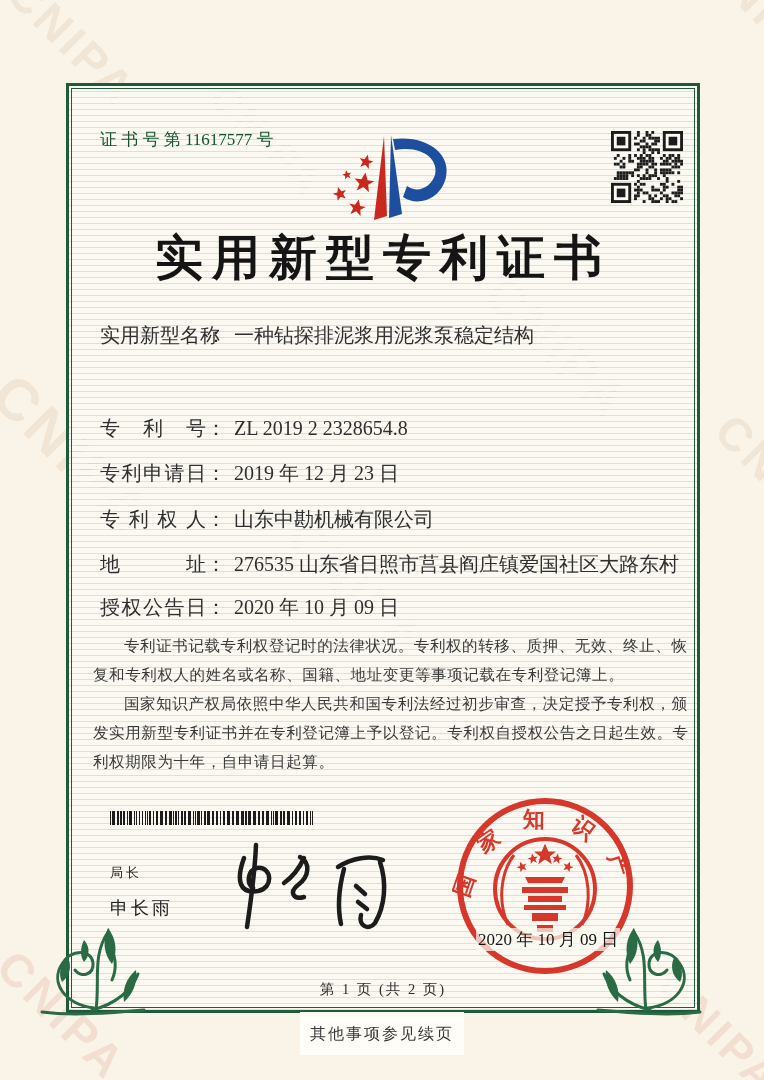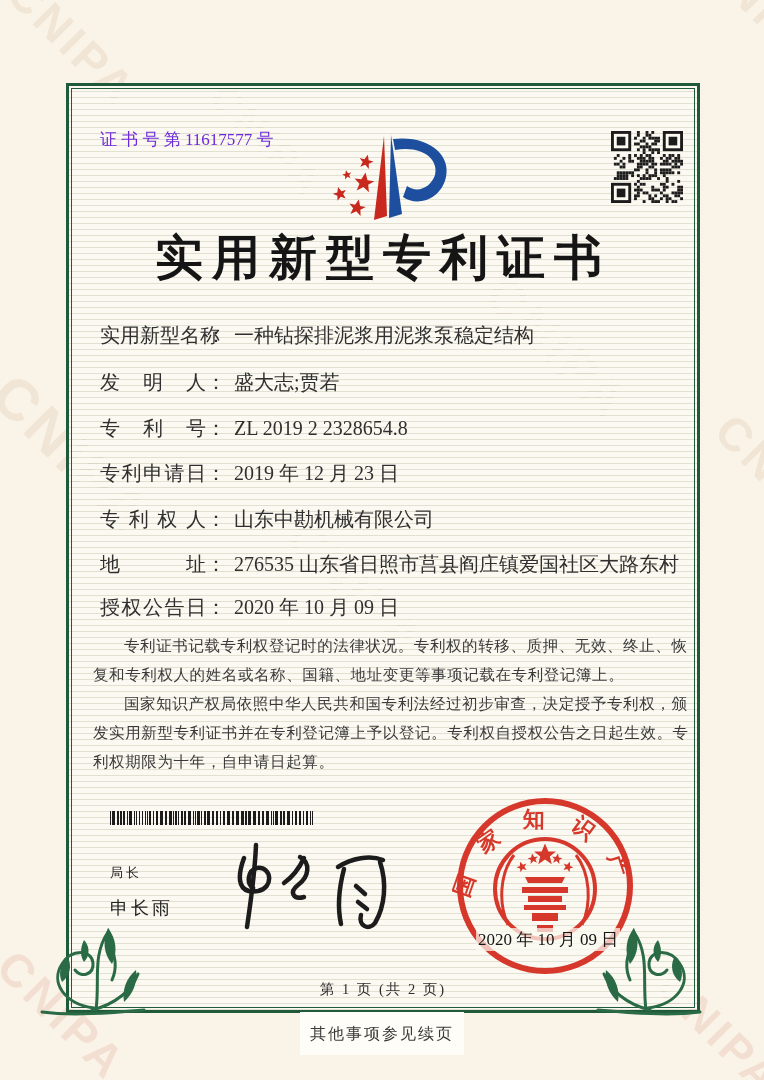--- a/index.html
+++ b/index.html
@@ -10,21 +10,21 @@
       color:rgba(206,172,142,0.20);transform:rotate(45deg);letter-spacing:4px;pointer-events:none;}
   .wm.pink{color:rgba(216,158,140,0.24);}
   
   .frame{position:absolute;left:66px;top:83px;width:634px;height:930px;box-sizing:border-box;
          border:3px solid #1f5a3b;
          background:repeating-linear-gradient(180deg,#fbf9f1 0px,#fbf9f1 5px,rgba(167,180,158,0.30) 5px,rgba(167,180,158,0.30) 6px);}
   .frame::after{content:"";position:absolute;left:2px;top:2px;right:2px;bottom:2px;
                 border:1px solid #1f5a3b;pointer-events:none;}
   .ornament{position:absolute;width:116px;height:116px;}
   
-  .certno{position:absolute;left:100px;top:128px;font-size:17px;color:#6d28d9;}
+  .certno{position:absolute;left:100px;top:128px;font-size:17px;color:#14532d;}
   .logo{position:absolute;left:323px;top:123px;}
   .qr{position:absolute;left:611px;top:131px;}
   .title{position:absolute;left:66px;top:226px;width:634px;text-align:center;
          font-size:48px;font-weight:bold;letter-spacing:9px;color:#151515;}
   
   .row{position:absolute;left:100px;font-size:20px;color:#2f2f2f;white-space:nowrap;}
   .flabel{display:inline-block;width:106px;text-align:justify;text-align-last:justify;vertical-align:bottom;}
   .fcolon{margin-right:8px;}
   .group2{position:absolute;left:298px;top:0;}
   .row.r7{width:560px;}
@@ -315,23 +315,20 @@
       <rect x="0" y="18" width="7" height="7" fill="#1c1c1c"></rect>
       <rect x="1" y="19" width="5" height="5" fill="#fbf9f1"></rect>
       <rect x="2" y="20" width="3" height="3" fill="#1c1c1c"></rect>
     </svg>
 
   <div class="title">实用新型专利证书</div>
 
   <div class="row" style="top:322px;">
     <span class="flabel">实用新型名称</span><span class="fcolon">：</span><span>一种钻探排泥浆用泥浆泵稳定结构</span>
   </div>
-  <div class="row" style="top:369px;">
-    <span class="flabel">发明人</span><span class="fcolon">：</span><span>盛大志;贾若</span>
-  </div>
   <div class="row" style="top:415px;">
     <span class="flabel">专利号</span><span class="fcolon">：</span><span>ZL 2019 2 2328654.8</span>
   </div>
   <div class="row" style="top:460px;">
     <span class="flabel">专利申请日</span><span class="fcolon">：</span><span>2019 年 12 月 23 日</span>
   </div>
   <div class="row" style="top:506px;">
     <span class="flabel">专利权人</span><span class="fcolon">：</span><span>山东中勘机械有限公司</span>
   </div>
   <div class="row" style="top:551px;">

